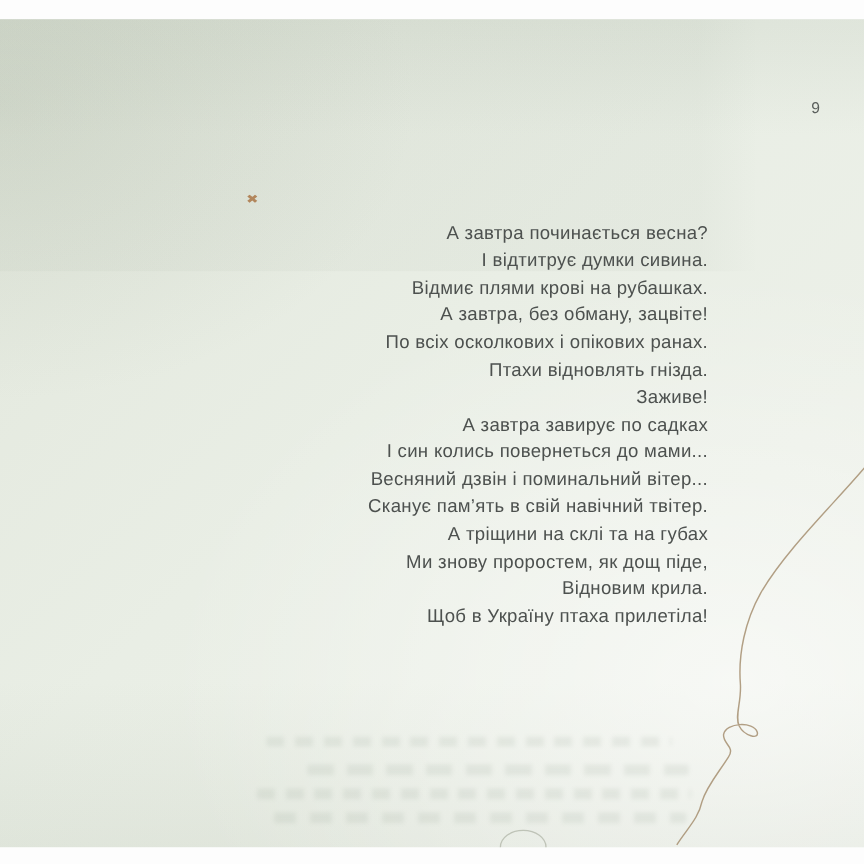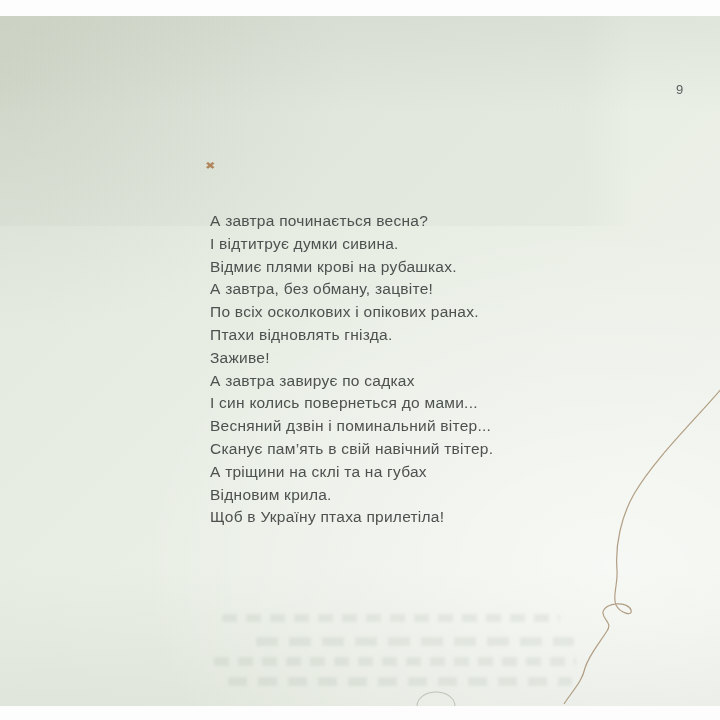--- a/index.html
+++ b/index.html
@@ -31,22 +31,22 @@
   .page-number{
     position:absolute;left:676px;top:66px;
     font-size:13px;color:var(--pagenum);letter-spacing:.5px;
   }
   .ornament{
     position:absolute;left:206px;top:144px;
     font-size:10px;color:var(--ornament);
     transform:scaleX(1.25);opacity:.95;
   }
   .poem{
-    position:absolute;left:210px;top:194px;width:380px;
-    color:var(--text);font-size:15.5px;line-height:22.8px;letter-spacing:.25px;
+    position:absolute;left:210px;top:168px;width:380px;
+    color:var(--text);font-size:15.5px;line-height:22.8px;letter-spacing:.25px;text-align:right;
   }
   .poem .line{white-space:nowrap;}
   .bleed{
     position:absolute;border-radius:2px;
     background:repeating-linear-gradient(90deg, rgba(110,128,110,.9) 0 15px, rgba(110,128,110,0) 15px 24px);
     opacity:.11;filter:blur(1.7px);
     pointer-events:none;
   }
   .bleed.b1{left:222px;top:598px;width:338px;height:8px;}
   .bleed.b2{left:256px;top:621px;width:318px;height:9px;background:repeating-linear-gradient(90deg, rgba(110,128,110,.9) 0 22px, rgba(110,128,110,0) 22px 33px);}
@@ -70,20 +70,21 @@
     <div class="line">Відмиє плями крові на рубашках.</div>
     <div class="line">А завтра, без обману, зацвіте!</div>
     <div class="line">По всіх осколкових і опікових ранах.</div>
     <div class="line">Птахи відновлять гнізда.</div>
     <div class="line">Заживе!</div>
     <div class="line">А завтра завирує по садках</div>
     <div class="line">І син колись повернеться до мами...</div>
     <div class="line">Весняний дзвін і поминальний вітер...</div>
     <div class="line">Сканує пам’ять в свій навічний твітер.</div>
     <div class="line">А тріщини на склі та на губах</div>
+    <div class="line">Ми знову проростем, як дощ піде,</div>
     <div class="line">Відновим крила.</div>
     <div class="line">Щоб в Україну птаха прилетіла!</div>
   </div>
 
   <div class="bleed b1"></div>
   <div class="bleed b2"></div>
   <div class="bleed b3"></div>
   <div class="bleed b4"></div>
 </div>
 

